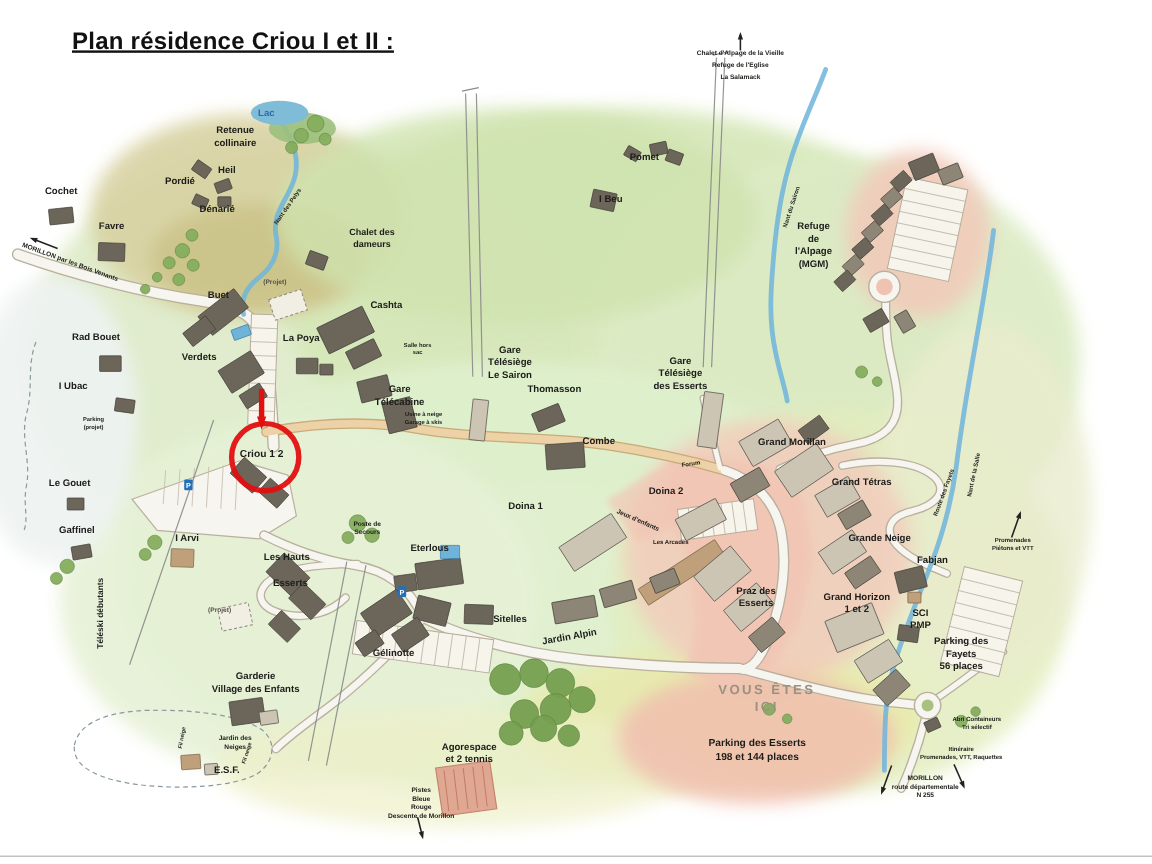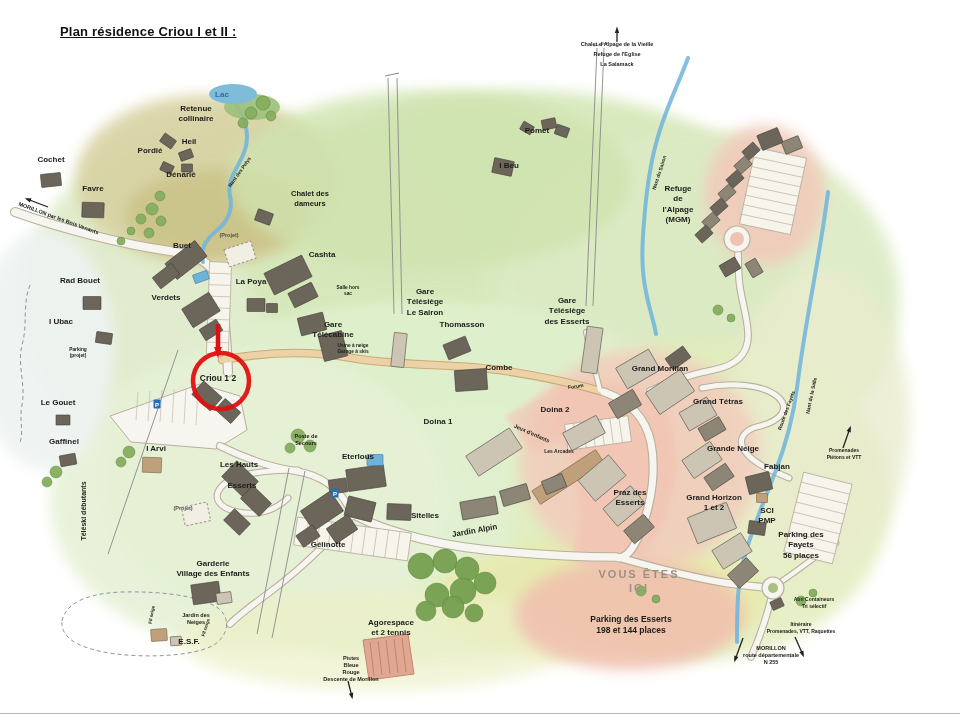--- a/index.html
+++ b/index.html
@@ -1,18 +1,18 @@
 <!DOCTYPE html>
 <html><head>
 <meta charset="utf-8">
 <style>
   html,body{margin:0;padding:0;background:#fff;}
   #slide{position:relative;width:960px;height:720px;background:#ffffff;overflow:hidden;
          font-family:"Liberation Sans",sans-serif;}
-  #title{position:absolute;left:60px;top:24px;font-size:13px;font-weight:bold;color:#111;
+  #title{position:absolute;left:60px;top:24px;font-size:20px;font-weight:bold;color:#111;
          text-decoration:underline;letter-spacing:.2px;}
   #map-canvas{position:absolute;left:0;top:0;width:960px;height:720px;}
   #slide-edge{position:absolute;left:0;bottom:6px;width:100%;height:1px;background:#b5b5b5;}
   text{font-family:"Liberation Sans",sans-serif;}
 </style>
 </head>
 <body>
 
 <div id="slide">
   <svg id="map-canvas" viewBox="0 0 960 720">

